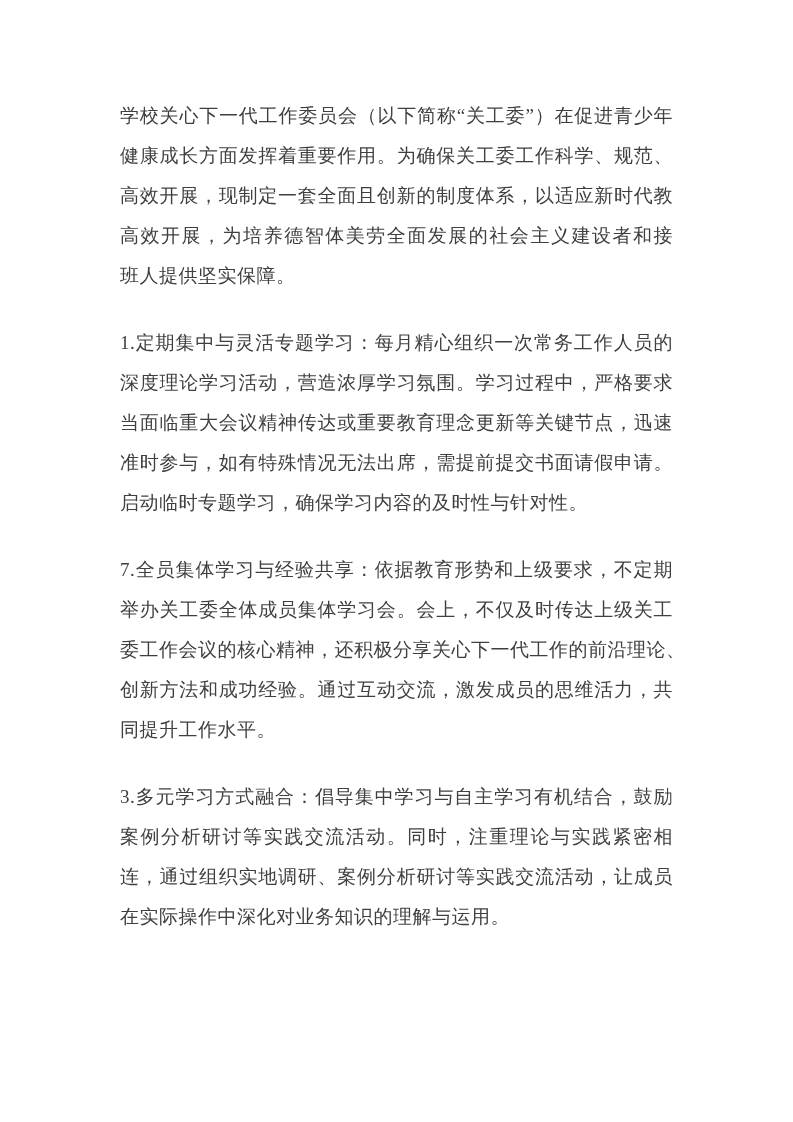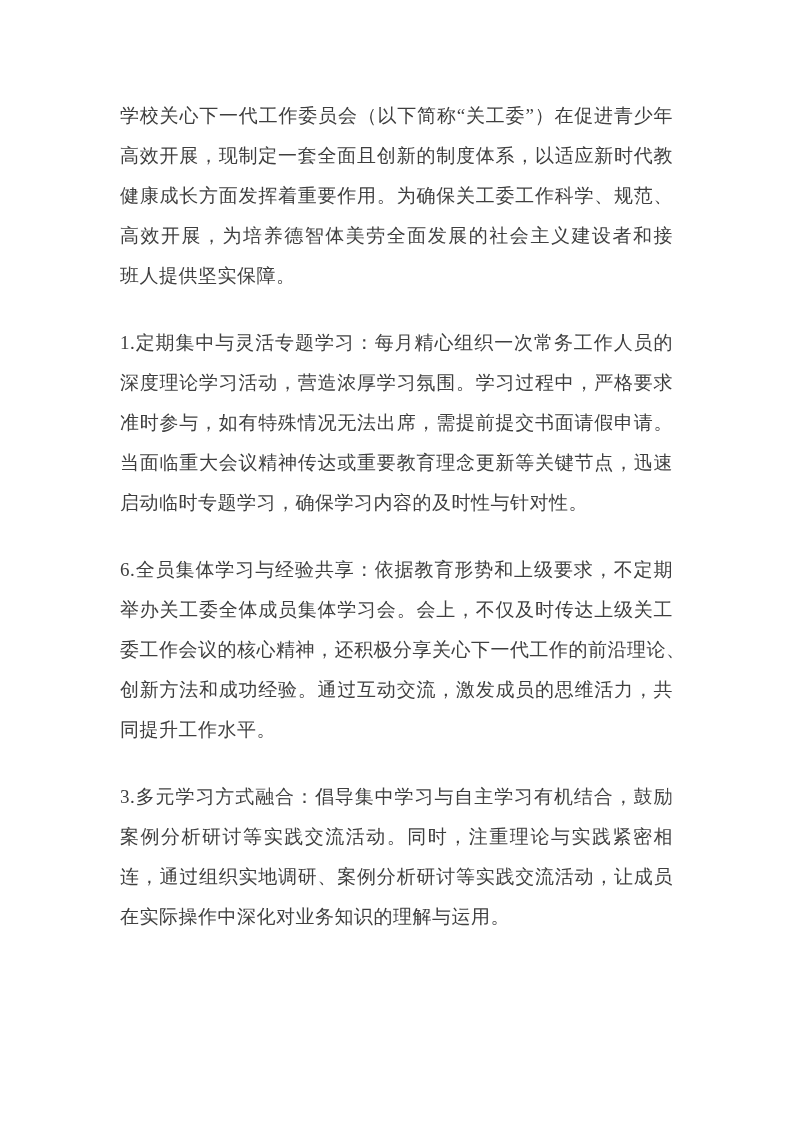--- a/index.html
+++ b/index.html
@@ -46,34 +46,34 @@
     text-align-last: left;
   }
 </style>
 </head>
 <body>
 
 <div class="page">
   <div class="doc" id="doc-body" style="color: rgb(63, 63, 63);">
       <div class="block">
         <div class="line">学校关心下一代工作委员会（以下简称“关工委”）在促进青少年</div>
+        <div class="line">健康成长方面发挥着重要作用。为确保关工委工作科学、规范、</div>
         <div class="line">高效开展，现制定一套全面且创新的制度体系，以适应新时代教</div>
-        <div class="line">健康成长方面发挥着重要作用。为确保关工委工作科学、规范、</div>
         <div class="line">高效开展，为培养德智体美劳全面发展的社会主义建设者和接</div>
         <div class="line last">班人提供坚实保障。</div>
       </div>
       <div class="block">
         <div class="line">1.定期集中与灵活专题学习：每月精心组织一次常务工作人员的</div>
         <div class="line">深度理论学习活动，营造浓厚学习氛围。学习过程中，严格要求</div>
+        <div class="line">当面临重大会议精神传达或重要教育理念更新等关键节点，迅速</div>
         <div class="line">准时参与，如有特殊情况无法出席，需提前提交书面请假申请。</div>
-        <div class="line">当面临重大会议精神传达或重要教育理念更新等关键节点，迅速</div>
         <div class="line last">启动临时专题学习，确保学习内容的及时性与针对性。</div>
       </div>
       <div class="block">
-        <div class="line">6.全员集体学习与经验共享：依据教育形势和上级要求，不定期</div>
+        <div class="line">7.全员集体学习与经验共享：依据教育形势和上级要求，不定期</div>
         <div class="line">举办关工委全体成员集体学习会。会上，不仅及时传达上级关工</div>
         <div class="line">委工作会议的核心精神，还积极分享关心下一代工作的前沿理论、</div>
         <div class="line">创新方法和成功经验。通过互动交流，激发成员的思维活力，共</div>
         <div class="line last">同提升工作水平。</div>
       </div>
       <div class="block">
         <div class="line">3.多元学习方式融合：倡导集中学习与自主学习有机结合，鼓励</div>
         <div class="line">案例分析研讨等实践交流活动。同时，注重理论与实践紧密相</div>
         <div class="line">连，通过组织实地调研、案例分析研讨等实践交流活动，让成员</div>
         <div class="line last">在实际操作中深化对业务知识的理解与运用。</div>

